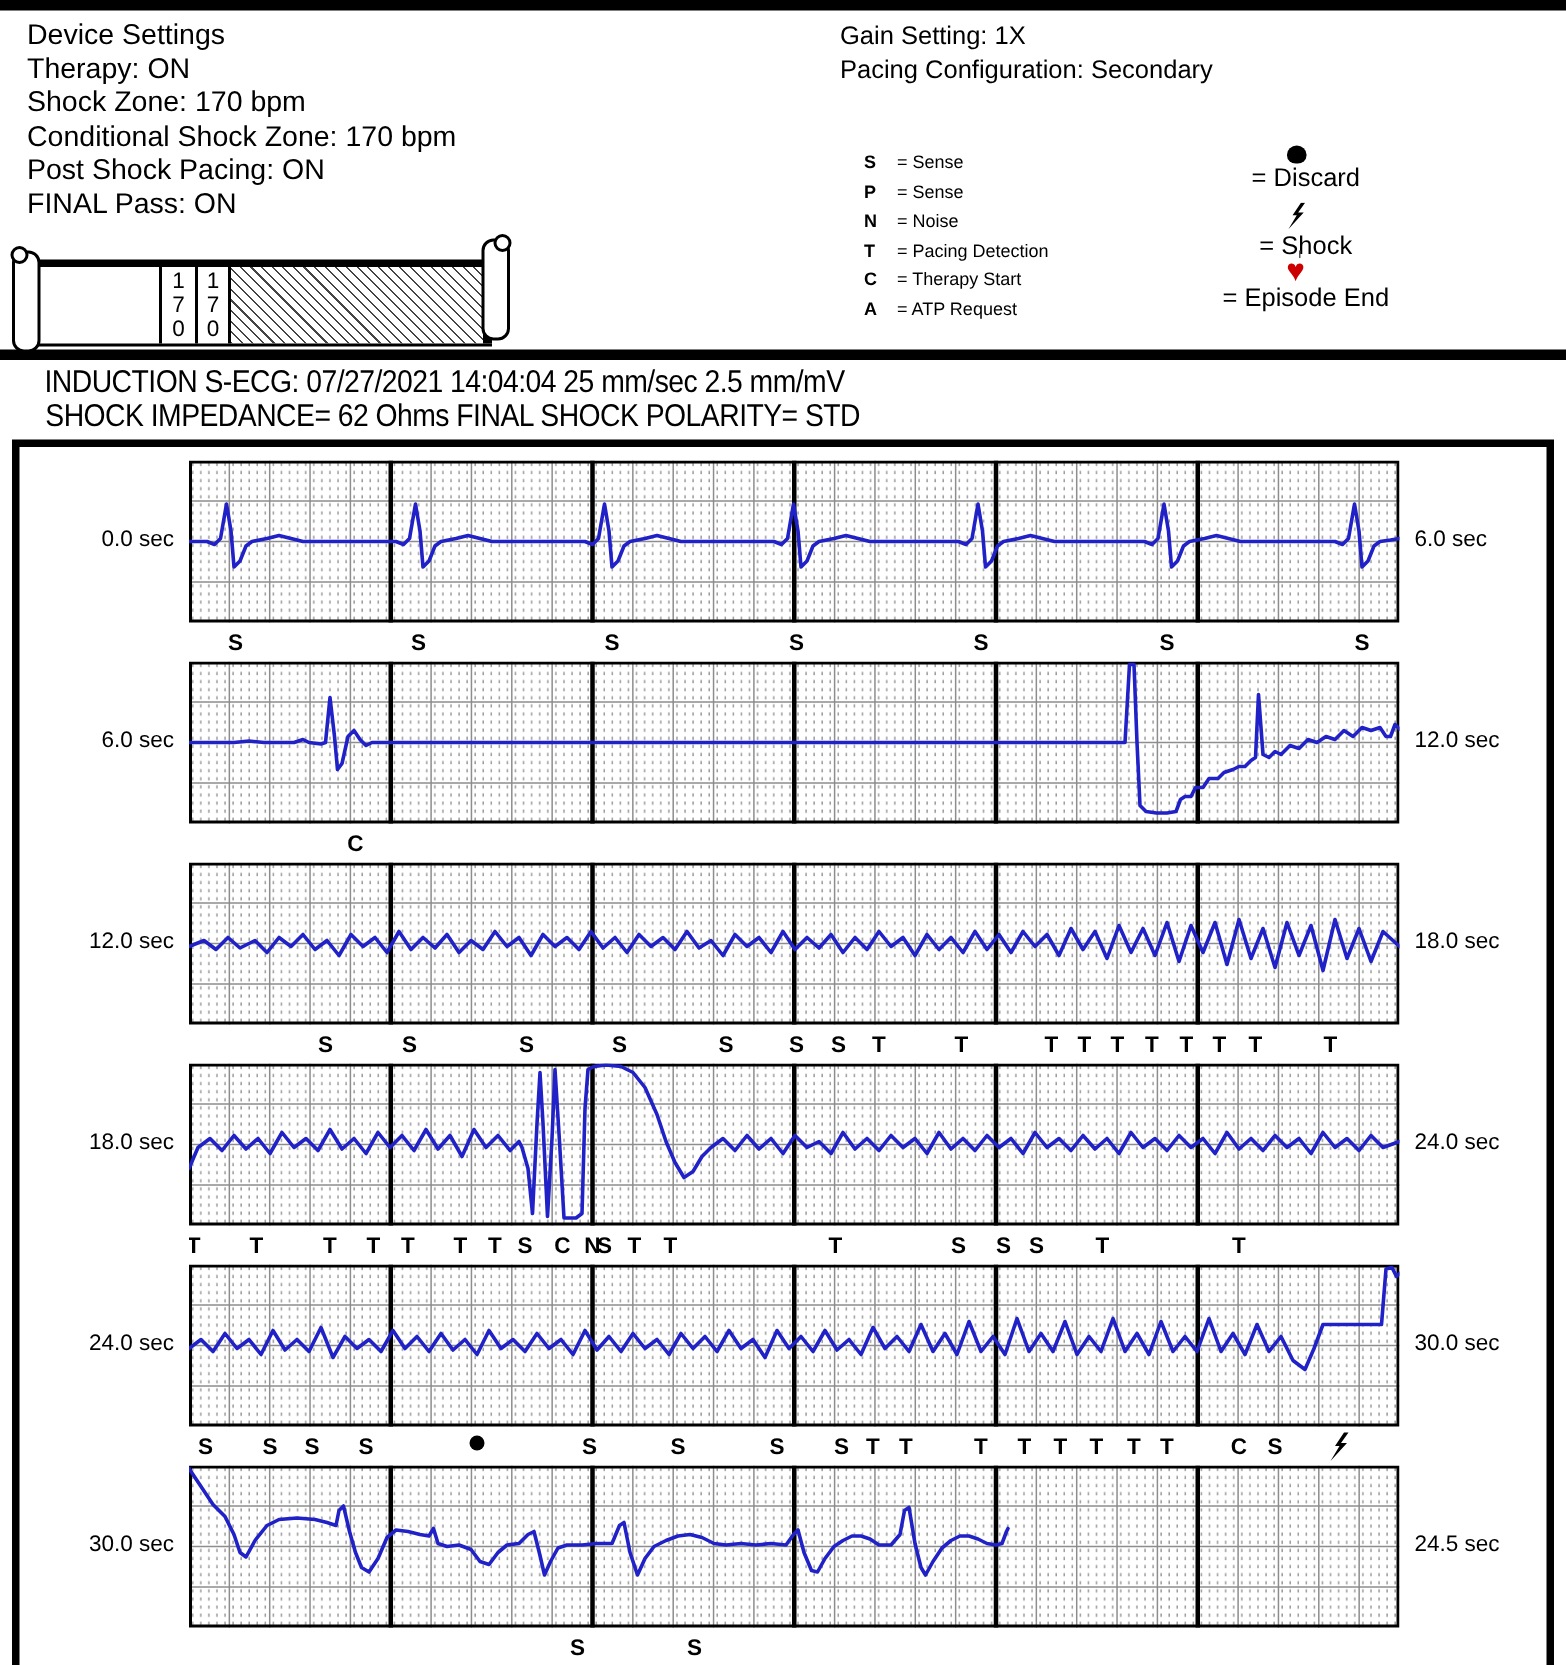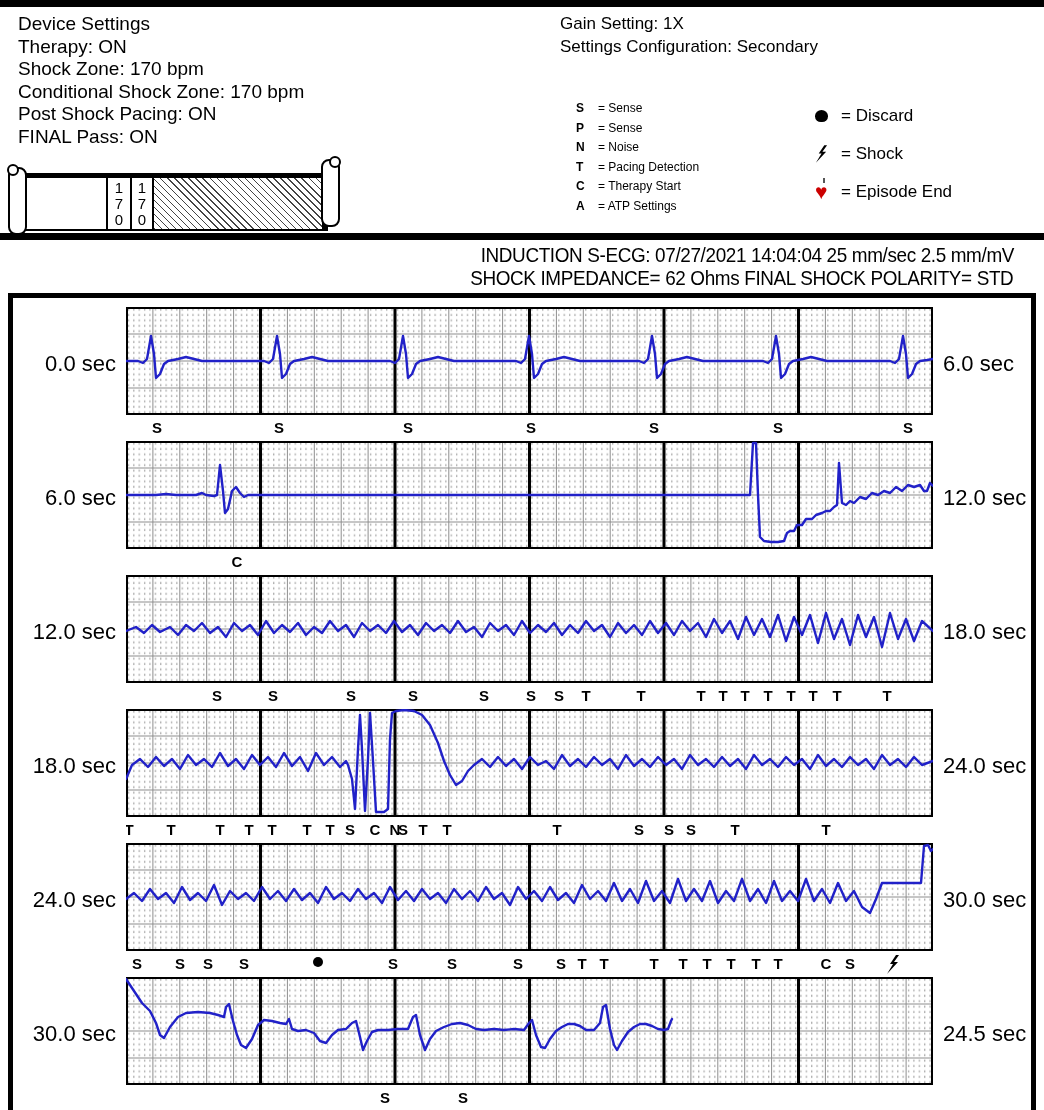--- a/index.html
+++ b/index.html
@@ -6,43 +6,43 @@
   body{width:1044px;height:1110px;font-family:"Liberation Sans",sans-serif;color:#000;overflow:hidden;}
   .topbar{height:7px;background:#000;}
   .header{position:relative;height:226px;}
   .dev-col{position:absolute;left:18px;top:6px;font-size:19px;line-height:22.5px;}
   .dev-title{font-weight:normal;}
   .right-col{position:absolute;left:560px;top:6px;font-size:17px;line-height:22.5px;}
   .marker-legend{position:absolute;left:576px;top:92px;font-size:12px;line-height:19.5px;}
   .mrow{white-space:nowrap;}
   .msym{display:inline-block;width:22px;font-weight:bold;}
   .icon-legend{position:absolute;left:815px;top:90px;font-size:17px;}
-  .irow{display:flex;align-items:center;height:38px;white-space:nowrap;}
+  .irow{display:flex;align-items:center;height:38px;white-space:nowrap;flex-direction:column;}
   .icell{width:26px;display:flex;align-items:center;justify-content:flex-start;position:relative;}
   .dot-ic{width:13px;height:12px;background:#000;border-radius:50% 50% 45% 45%;}
   .heart-ic{color:#cc0000;font-size:21px;line-height:16px;position:relative;}
   .heart-ic::before{content:"";position:absolute;left:8px;top:-6px;width:1.5px;height:5px;background:#555;}
   .zone-wrap{position:absolute;left:8px;top:150px;width:332px;height:80px;}
   .zone-rod{position:absolute;top:10px;width:15px;height:64px;border:2.5px solid #000;border-radius:8px;background:#fff;z-index:2;}
   .zone-rod.left{left:0;}
   .zone-rod.right{right:0;top:2px;}
   .zone-rod::before{content:"";position:absolute;width:8px;height:8px;border:2px solid #000;border-radius:50%;background:#fff;top:-5px;}
   .zone-rod.left::before{left:-3px;}
   .zone-rod.right::before{right:-3px;}
   .zone-band{position:absolute;left:12px;right:12px;top:16px;height:58px;border-top:5px solid #000;border-bottom:2px solid #000;display:flex;background:#fff;box-sizing:border-box;}
   .zone-space{width:86px;}
   .zone-col{width:24px;border-left:2px solid #000;display:flex;flex-direction:column;align-items:center;justify-content:center;font-size:15px;line-height:16px;box-sizing:border-box;}
   .zone-col:last-of-type{border-right:2px solid #000;}
   .zone-hatch{flex:1;background:repeating-linear-gradient(45deg,#444 0 1px,transparent 1px 5px);border-right:6px solid #000;}
   .sep{height:7px;background:#000;}
-  .titleblock{text-align:right;margin:3px 0 4px 0;}
+  .titleblock{text-align:left;margin:3px 0 4px 0;}
   .title-line{display:inline-block;font-size:21px;letter-spacing:-0.4px;transform:scaleX(0.9);white-space:nowrap;line-height:23px;}
   .chartbox{margin:0 8px;border:5px solid #000;padding:9px 0 2px 0;background:#fff;}
   .strip-row{display:flex;height:134px;}
-  .lbl{font-size:22px;white-space:nowrap;padding-top:44px;box-sizing:border-box;}
+  .lbl{font-size:15px;white-space:nowrap;padding-top:44px;box-sizing:border-box;}
   .lbl-left{width:113px;text-align:right;padding-right:10px;}
   .lbl-right{padding-left:10px;}
 </style>
 </head>
 <body>
 
 <div class="topbar"></div>
 
 <div class="header">
   <div class="dev-col">
@@ -51,30 +51,30 @@
         <div>Therapy: ON</div>
         <div>Shock Zone: 170 bpm</div>
         <div>Conditional Shock Zone: 170 bpm</div>
         <div>Post Shock Pacing: ON</div>
         <div>FINAL Pass: ON</div>
       </div>
   </div>
 
   <div class="right-col">
     <div>Gain Setting: 1X</div>
-    <div>Settings Configuration: Secondary</div>
+    <div>Pacing Configuration: Secondary</div>
   </div>
 
   <div class="marker-legend">
       <div class="mrow"><span class="msym">S</span><span>= Sense</span></div>
       <div class="mrow"><span class="msym">P</span><span>= Sense</span></div>
       <div class="mrow"><span class="msym">N</span><span>= Noise</span></div>
       <div class="mrow"><span class="msym">T</span><span>= Pacing Detection</span></div>
       <div class="mrow"><span class="msym">C</span><span>= Therapy Start</span></div>
-      <div class="mrow"><span class="msym">A</span><span>= ATP Settings</span></div>
+      <div class="mrow"><span class="msym">A</span><span>= ATP Request</span></div>
     </div>
   <div class="icon-legend">
       <div class="irow">
         <span class="icell">
           <span class="dot-ic"></span>
         </span>
         <span>= Discard</span>
       </div>
       <div class="irow">
         <span class="icell">

